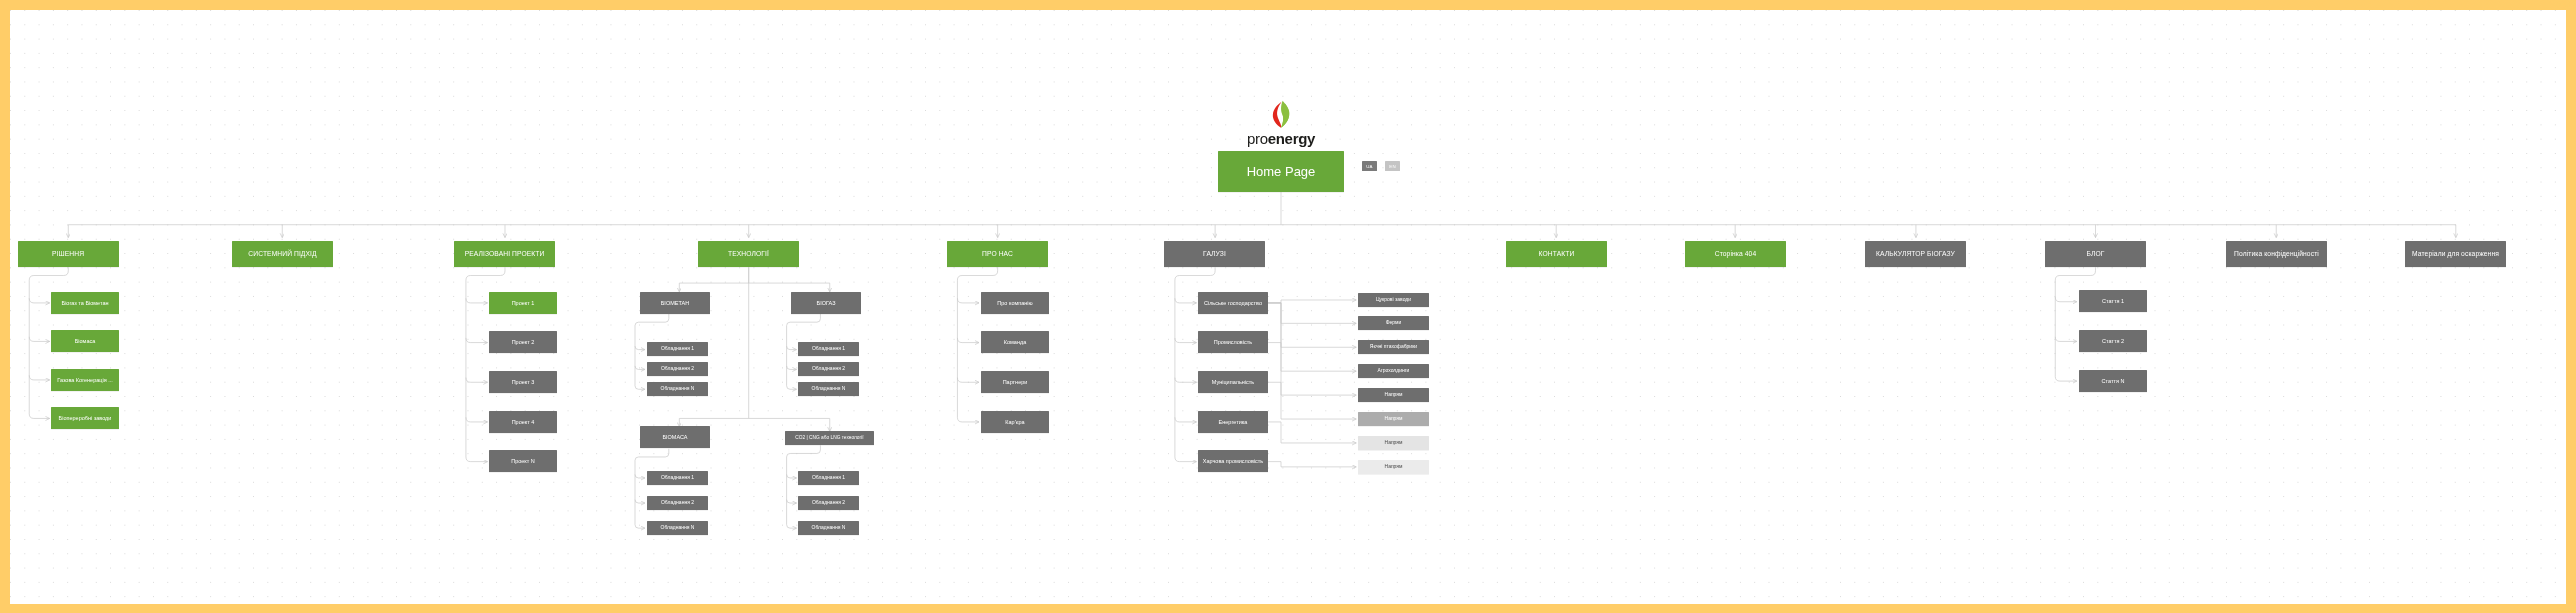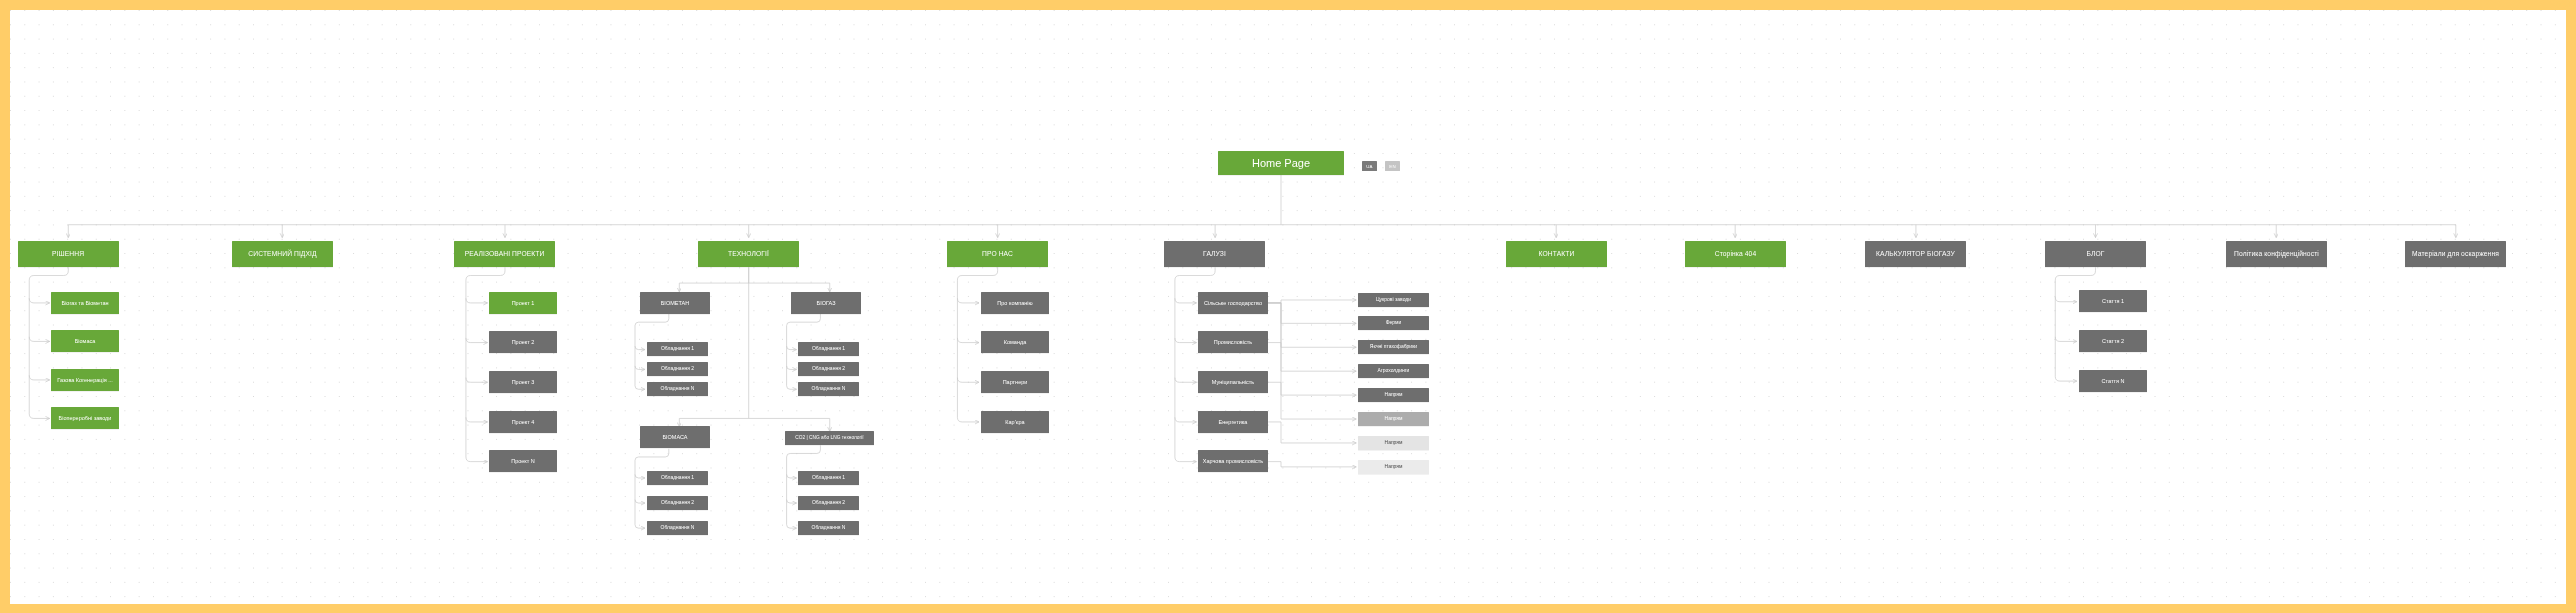--- a/index.html
+++ b/index.html
@@ -47,25 +47,25 @@
   .lvl2 { width:68px; height:22px; font-size:5.5px; }
   .lvl2s{ width:70px; height:22px; font-size:5.5px; }
   .lvl3 { width:61px; height:14px; font-size:5px; }
   .lvl3w{ width:89px; height:14px; font-size:4.8px; }
   .lvl4 { width:71px; height:14px; font-size:5px; }
 
   
   #home{
     position:absolute;
     left:1208px; top:141px;
-    width:126px; height:24px;
+    width:126px; height:41px;
     background:#68a839;
     color:#fff;
     display:flex; align-items:center; justify-content:center;
-    font-size:11px;
+    font-size:13px;
     border-radius:0.6px;
     cursor:pointer;
     box-shadow:0 0.6px 0.6px rgba(0,0,0,.10);
   }
   
   #logo{
     position:absolute; left:1207px; top:82px; width:128px; height:55px;
     display:flex; flex-direction:column; align-items:center; justify-content:flex-end;
   }
   #logo .flame{ width:23px; height:29px; position:relative; margin-bottom:1.2px; }
@@ -186,20 +186,30 @@
       <path d="M2158,502 L2180,502 L2180,497 L2309,497" fill="none" stroke="#c9c9c9" stroke-width="1.2" marker-end="url(#ar)"></path>
       <path d="M2158,502 L2180,502 L2180,537 L2309,537" fill="none" stroke="#c9c9c9" stroke-width="1.2" marker-end="url(#ar)"></path>
       <path d="M2158,502 L2180,502 L2180,578 L2309,578" fill="none" stroke="#c9c9c9" stroke-width="1.2" marker-end="url(#ar)"></path>
       <path d="M2158,502 L2180,502 L2180,619 L2309,619" fill="none" stroke="#c9c9c9" stroke-width="1.2" marker-end="url(#ar)"></path>
       <path d="M2158,570 L2180,570 L2180,660 L2309,660" fill="none" stroke="#c9c9c9" stroke-width="1.2" marker-end="url(#ar)"></path>
       <path d="M2158,638 L2180,638 L2180,701 L2309,701" fill="none" stroke="#c9c9c9" stroke-width="1.2" marker-end="url(#ar)"></path>
       <path d="M2158,706 L2180,706 L2180,742 L2309,742" fill="none" stroke="#c9c9c9" stroke-width="1.2" marker-end="url(#ar)"></path>
       <path d="M2158,774 L2180,774 L2180,783 L2309,783" fill="none" stroke="#c9c9c9" stroke-width="1.2" marker-end="url(#ar)"></path>
     </svg>
 
+  <div id="logo">
+    <div class="flame">
+      <svg viewBox="0 0 40 50" width="23" height="29">
+        <path d="M22 1 C30 10 34 18 33 27 C32 37 25 44 19 48 C24 38 24 30 21 24 C19 19 18 11 22 1 Z" fill="#8cbf3f"></path>
+        <path d="M20 3 C14 12 11 20 13 28 C15 36 21 43 19 48 C11 43 4 34 5 25 C6 15 13 8 20 3 Z" fill="#e1261c"></path>
+        <path d="M26 6 C33 14 35 22 33 29 C31 37 25 44 19 48 C23 39 24 31 22 25 C21 19 22 12 26 6 Z" fill="#8cbf3f"></path>
+      </svg>
+    </div>
+    <div class="wordmark"><span class="pro">pro</span><span class="energy">energy</span></div>
+  </div>
 
   <div id="home">Home Page</div>
   <div class="lang" id="lang-ua">UA</div>
   <div class="lang" id="lang-en">EN</div>
 
   <div class="node green lvl1" style="left:7.6px;top:231px">РІШЕННЯ</div>
   <div class="node green lvl1" style="left:222px;top:231px">СИСТЕМНИЙ ПІДХІД</div>
   <div class="node green lvl1" style="left:444px;top:231px">РЕАЛІЗОВАНІ ПРОЕКТИ</div>
   <div class="node green lvl1" style="left:688px;top:231px">ТЕХНОЛОГІЇ</div>
   <div class="node green lvl1" style="left:937px;top:231px">ПРО НАС</div>

